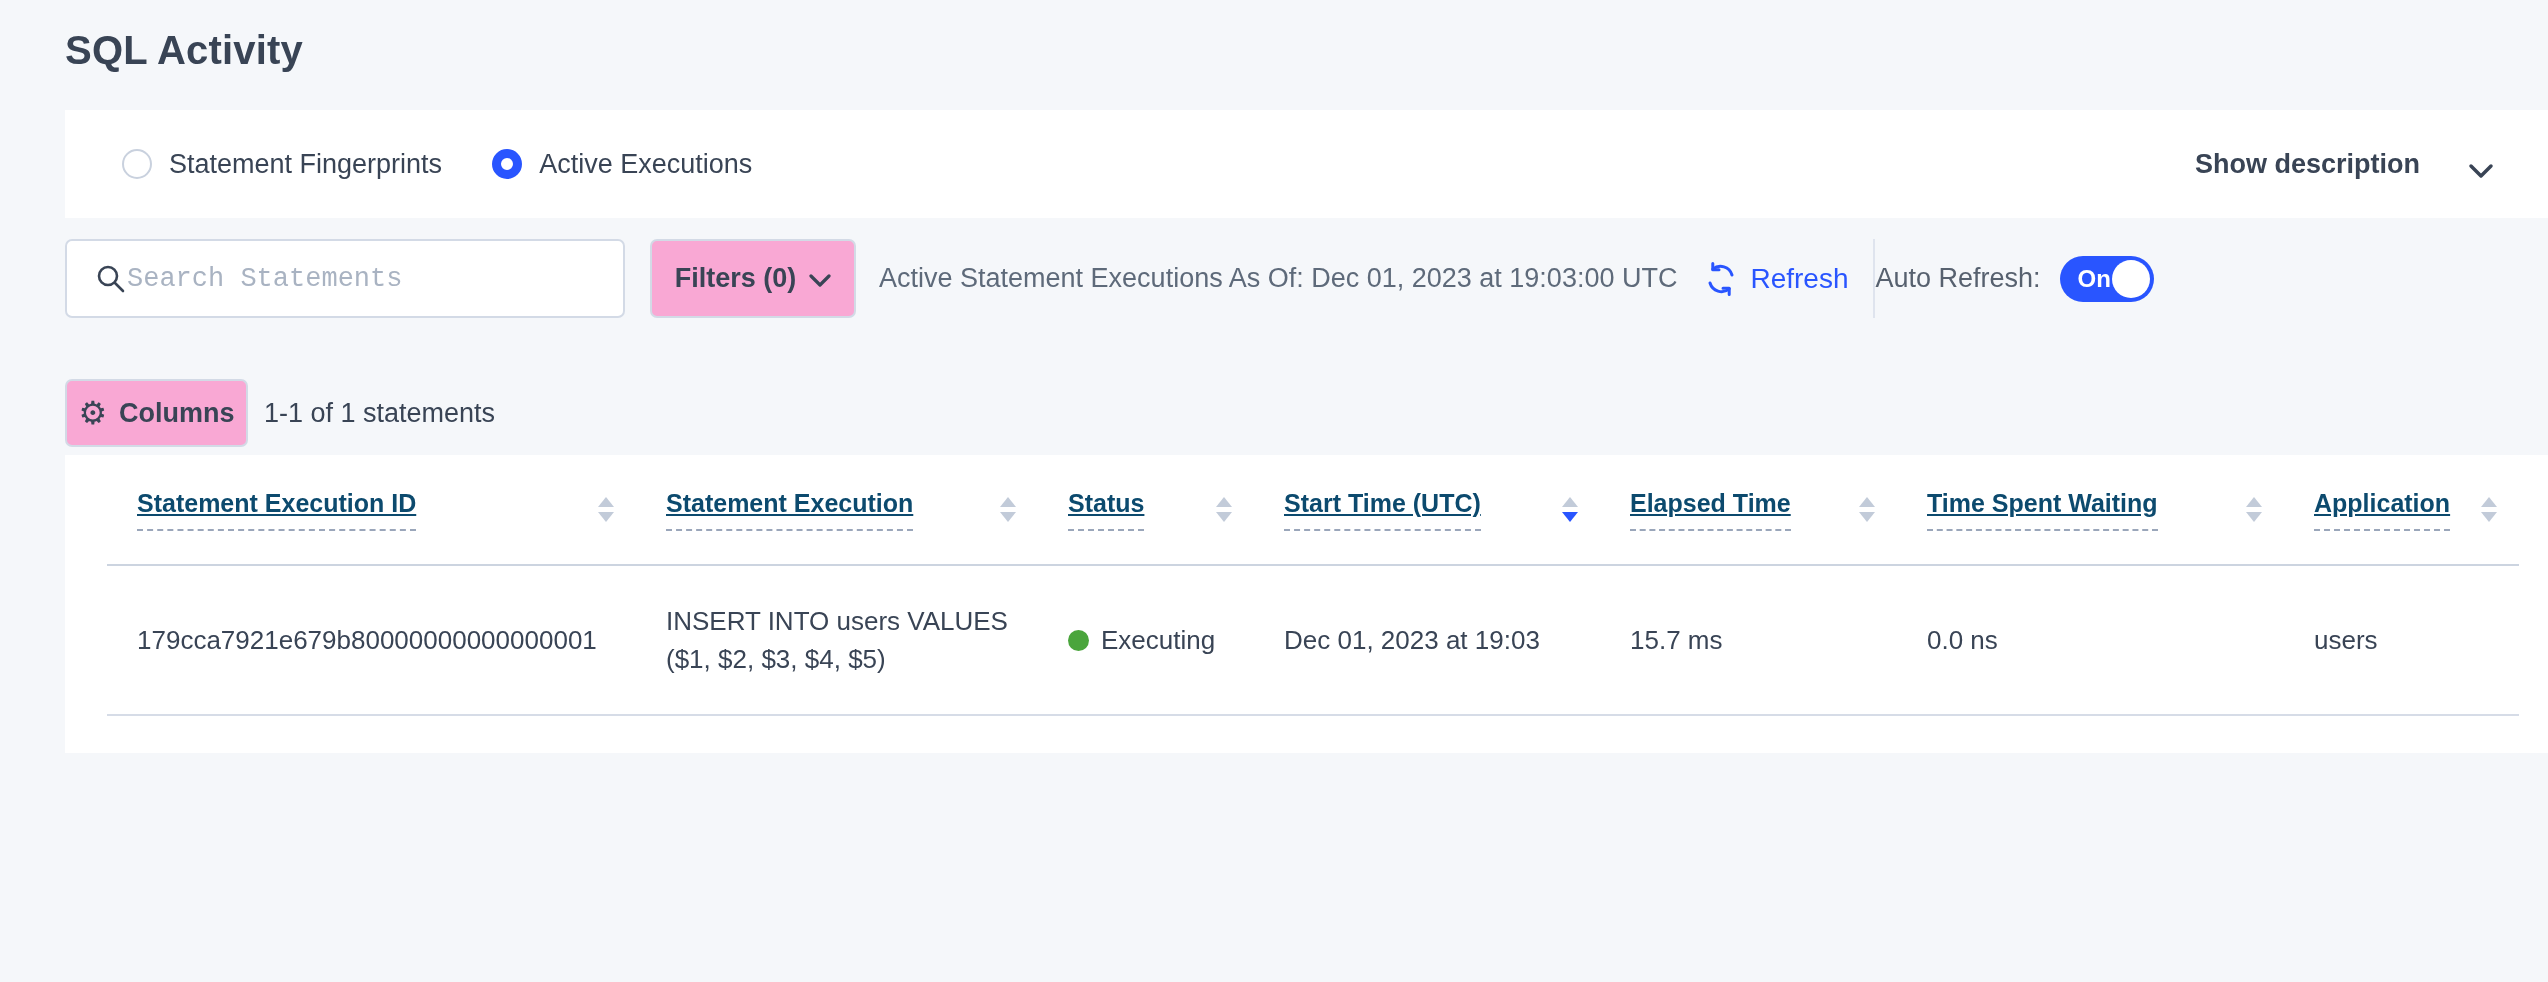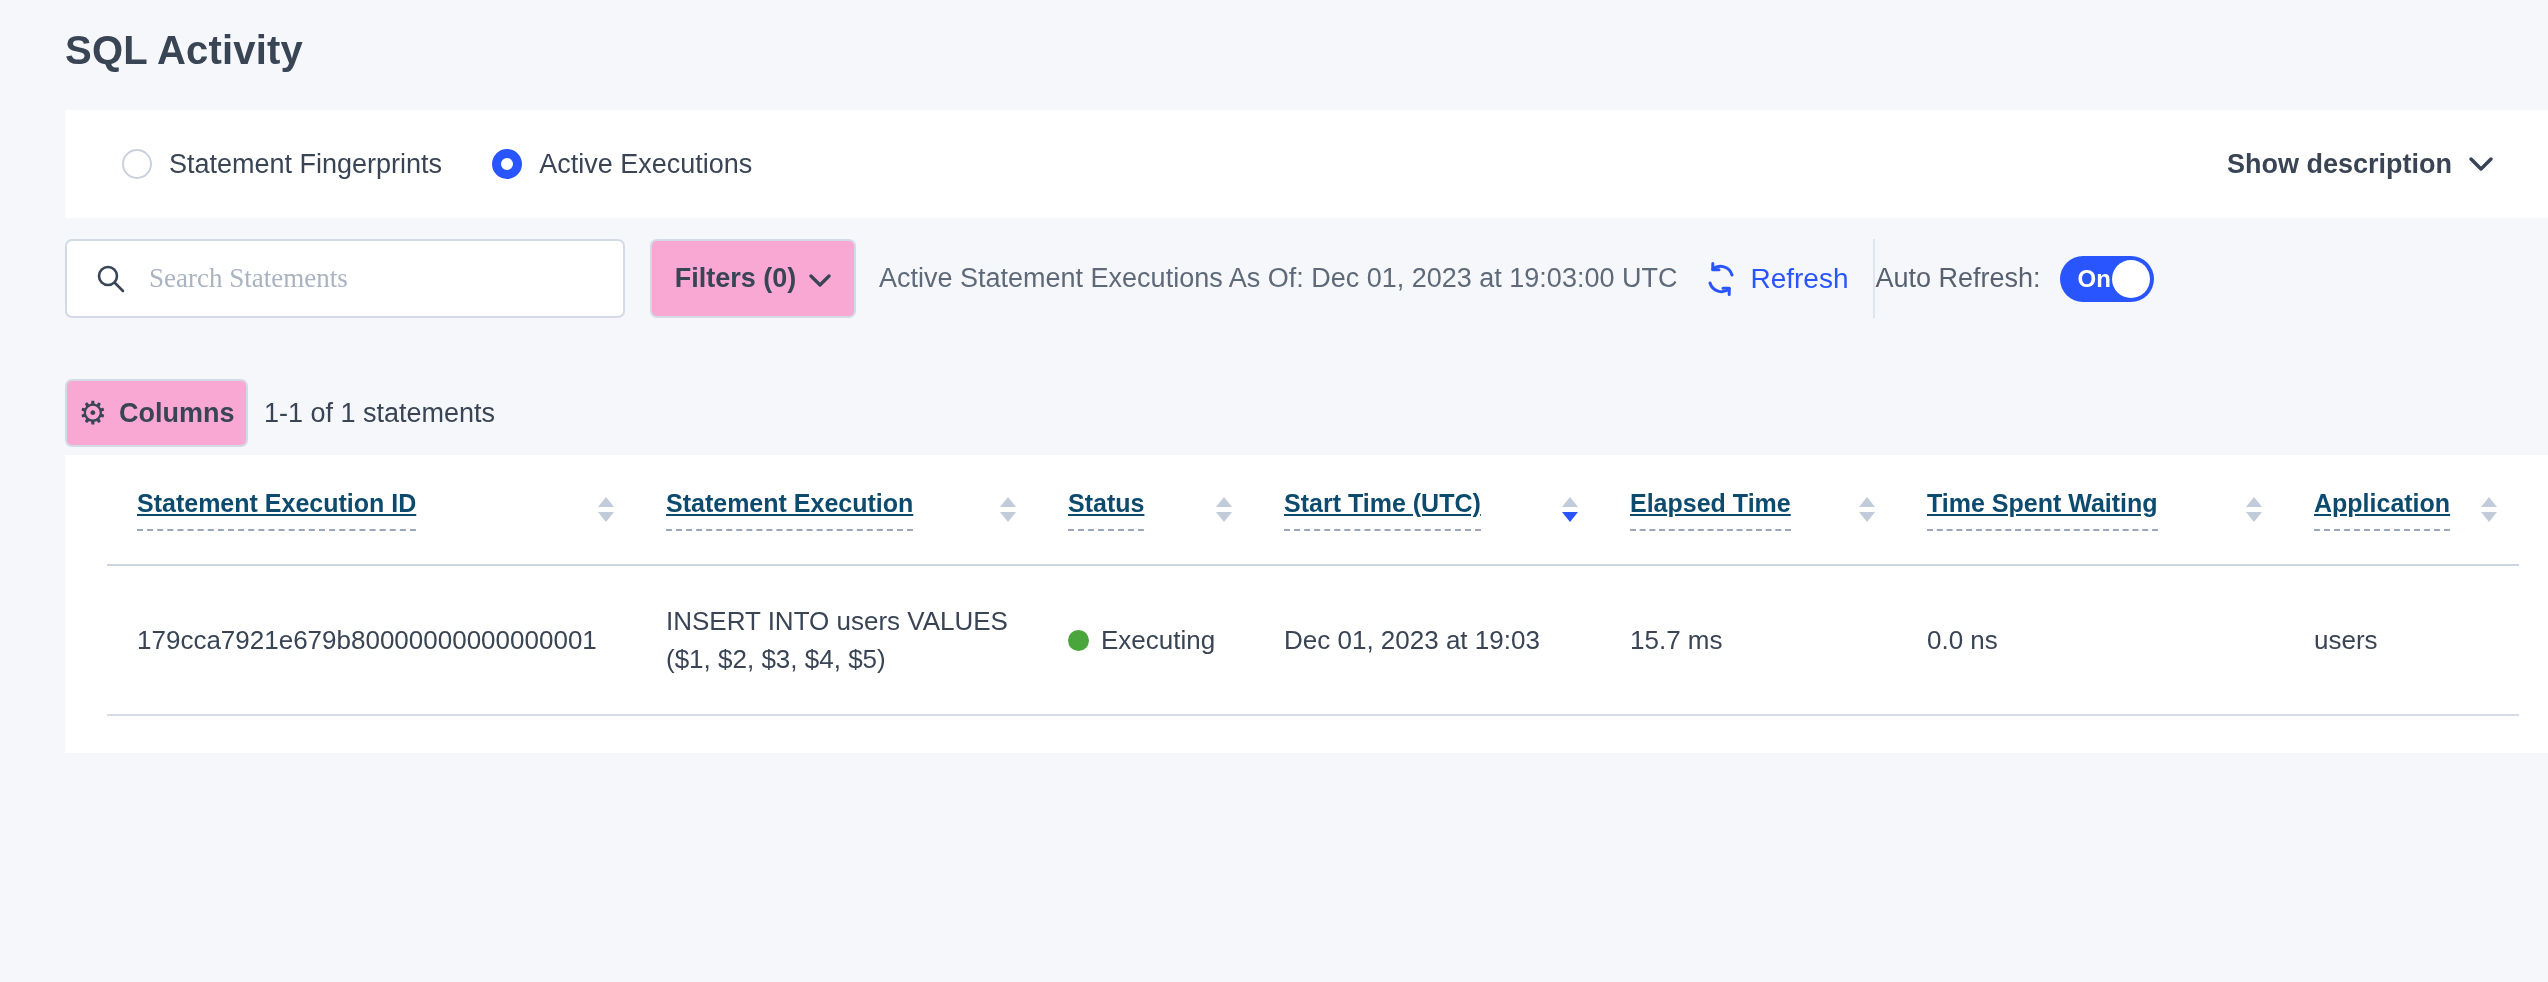--- a/index.html
+++ b/index.html
@@ -43,35 +43,35 @@
   }
   .radio-option { display:flex; align-items:center; cursor:pointer; }
   .radio-option + .radio-option { margin-left:50px; }
   .radio-circle {
     width:30px; height:30px; border-radius:50%;
     border:2px solid #c9d1de; background:#fff; flex:none;
   }
   .radio-circle.selected { border:9px solid #2955ff; }
   .radio-label { margin-left:17px; font-size:27px; color:#394455; }
   .show-description {
-    margin-left:auto; display:flex; align-items:center; cursor:pointer;
-    font-size:27px; color:#394455; font-weight:600;
+    margin-left:auto; display:flex; align-items:flex-end; cursor:pointer;
+    font-size:27px; color:#394455; font-weight:600;gap:32px;
   }
   .show-description svg { margin-left:16px; }
 
   
   .toolbar { margin-top:21px; height:79px; display:flex; align-items:stretch; }
   .search-box {
     width:560px; background:#fff;
     border:2px solid #d3dae6; border-radius:7px;
     display:flex; align-items:center; padding-left:28px;
   }
   .search-box input {
-    border:none; outline:none; margin-left:22px; width:440px;
-    font-family:Liberation Serif, serif;
+    border:none; outline:none; width:440px;
+    font-family:Liberation Mono, monospace;
     font-size:27px; color:#394455; background:transparent;
   }
   .search-box input::placeholder { color:#a9b3c2; opacity:1; }
   .btn {
     background:#f9a8d4; border:2px solid #d3dae6; border-radius:7px;
     display:flex; align-items:center; justify-content:center;
     font-size:27px; font-weight:700; color:#394455; cursor:pointer;
   }
   .filters-btn { margin-left:25px; width:206px; }
   .filters-btn svg { margin-left:13px; margin-top:3px; }

